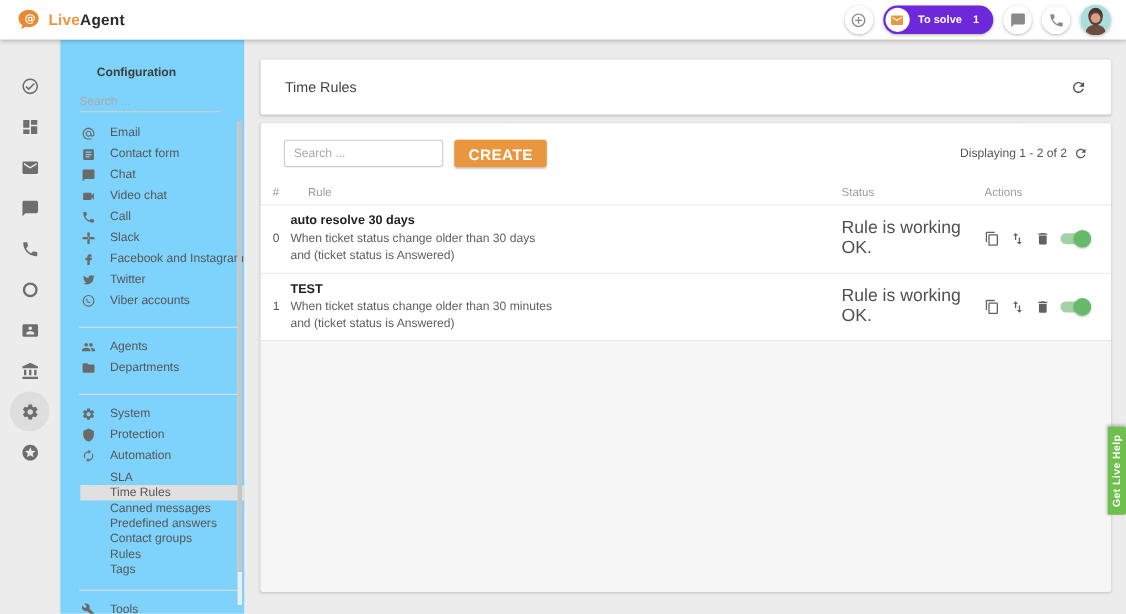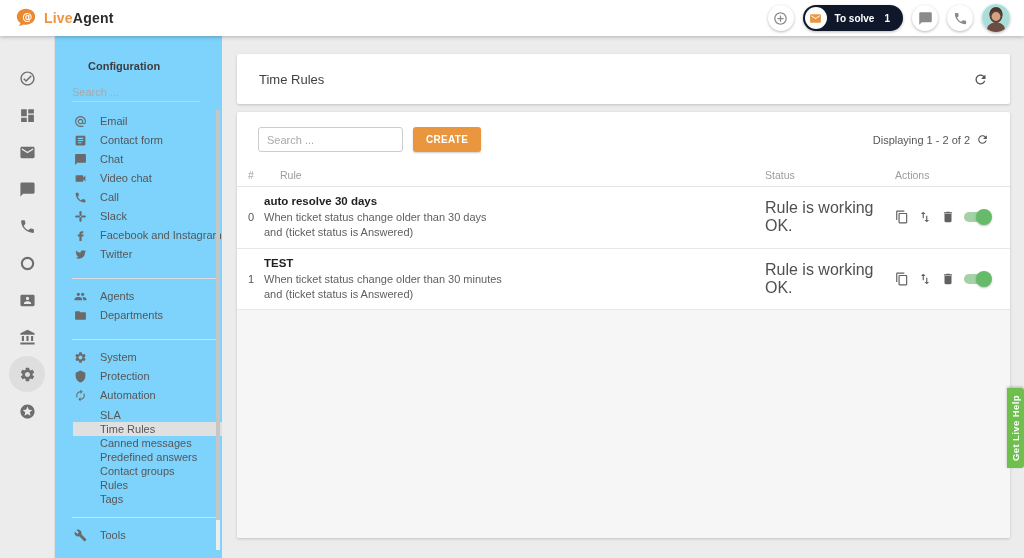--- a/index.html
+++ b/index.html
@@ -11,21 +11,21 @@
             padding:0 14px; box-shadow:0 1px 4px rgba(0,0,0,.25); position:relative; z-index:20; }
   .logo { display:flex; align-items:center; gap:6px; }
   .logo svg { width:24px; height:22px; }
   .brand { font-size:14px; font-weight:bold; letter-spacing:.2px; }
   .brand .live { color:#f0953f; }
   .brand .agent { color:#2b2b2b; }
   .topbar-right { margin-left:auto; display:flex; align-items:center; gap:9px; }
   .circle-btn { width:26px; height:26px; border-radius:50%; background:#fff;
                 box-shadow:0 1px 3px rgba(0,0,0,.28); display:flex; align-items:center; justify-content:center; }
   .circle-btn svg { width:15px; height:15px; fill:#8a8a8a; }
-  .tosolve { height:26px; border-radius:13px; background:#0f172a; color:#fff;
+  .tosolve { height:26px; border-radius:13px; background:#6d28d9; color:#fff;
              display:flex; align-items:center; padding:0 13px 0 2px; gap:8px;
              box-shadow:0 1px 3px rgba(0,0,0,.28); cursor:pointer; }
   .tosolve .bubble { width:22px; height:22px; border-radius:50%; background:#fff;
                      display:flex; align-items:center; justify-content:center; }
   .tosolve .bubble svg { width:13px; height:13px; fill:#ea963e; }
   .tosolve .lbl { font-size:10px; font-weight:bold; }
   .tosolve .cnt { font-size:10px; font-weight:bold; margin-left:2px; }
   .avatar { width:28px; height:28px; border-radius:50%; overflow:hidden;
             box-shadow:0 1px 3px rgba(0,0,0,.3); }
   .avatar svg { width:28px; height:28px; display:block; }
@@ -68,21 +68,21 @@
   .refresh-btn { margin-left:auto; display:flex; cursor:pointer; }
   .refresh-btn svg { width:15px; height:15px; fill:#555; }
 
   .content-card { height:426px; display:flex; flex-direction:column; }
   .toolbar { display:flex; align-items:center; padding:15px 21px 11px 21px; }
   .search-box { width:145px; height:25px; border:1px solid #ccc; border-radius:3px;
                 font-size:11px; padding:0 8px; color:#555; outline:none;
                 font-family:"Liberation Sans", sans-serif; }
   .search-box::placeholder { color:#a9a9a9; }
   .create-btn { margin-left:10px; height:25px; padding:0 13px; background:#ea963e; border:none;
-                border-radius:3px; color:#fff; font-size:10px; font-weight:bold; letter-spacing:.3px;
+                border-radius:3px; color:#fff; font-size:14px; font-weight:bold; letter-spacing:.3px;
                 cursor:pointer; box-shadow:0 1px 2px rgba(0,0,0,.2);
                 font-family:"Liberation Sans", sans-serif;text-align:right; }
   .displaying { margin-left:auto; display:flex; align-items:center; gap:6px;
                 font-size:11px; color:#555; }
   .displaying svg { width:13px; height:13px; fill:#555; cursor:pointer; }
 
   .grid-row { display:grid; grid-template-columns:16px 1fr 130px 95px; padding:0 20px 0 11px;
               align-items:center; }
   .thead { height:24px; border-bottom:1px solid #e4e4e4; color:#9c9c9c; font-size:10.5px; }
   .thead .h-rule { padding-left:16px; }
@@ -261,20 +261,27 @@
             <path d="M14 8h3V4h-3c-2.21 0-4 1.79-4 4v2H7v4h3v8h4v-8h3l1-4h-4V8.5c0-.28.22-.5.5-.5z"></path>
           </svg>
         <span>Facebook and Instagram</span>
       </div>
       <div class="nav-item">
         <svg viewBox="0 0 24 24">
             <path d="M22 5.9c-.7.3-1.5.5-2.3.6.8-.5 1.4-1.3 1.7-2.2-.8.5-1.6.8-2.5 1C18.2 4.5 17.1 4 16 4c-2.2 0-4 1.8-4 4 0 .3 0 .6.1.9-3.3-.2-6.3-1.8-8.2-4.2-.3.6-.5 1.3-.5 2 0 1.4.7 2.6 1.8 3.3-.7 0-1.3-.2-1.8-.5v.1c0 1.9 1.4 3.5 3.2 3.9-.3.1-.7.1-1 .1-.3 0-.5 0-.8-.1.5 1.6 2 2.8 3.7 2.8-1.4 1.1-3.1 1.7-5 1.7H3c1.8 1.1 3.9 1.8 6.1 1.8 7.3 0 11.3-6.1 11.3-11.3v-.5c.8-.6 1.5-1.3 2-2.1z"></path>
           </svg>
         <span>Twitter</span>
       </div>
+      <div class="nav-item">
+        <svg viewBox="0 0 24 24">
+            <circle cx="12" cy="12" r="9" fill="none" stroke="#6a6a6a" stroke-width="2"></circle>
+            <path d="M9 8l1.5 2-1 1c.6 1.2 1.8 2.4 3 3l1-1 2 1.5c-.5 1-1.5 1.5-2.5 1.2-2.5-.7-4.5-2.7-5.2-5.2-.3-1 .2-2 1.2-2.5z"></path>
+          </svg>
+        <span>Viber accounts</span>
+      </div>
 
       <div class="sb-divider"></div>
 
       <div class="nav-item">
         <svg viewBox="0 0 24 24">
             <path d="M16 11c1.66 0 2.99-1.34 2.99-3S17.66 5 16 5s-3 1.34-3 3 1.34 3 3 3zm-8 0c1.66 0 2.99-1.34 2.99-3S9.66 5 8 5 5 6.34 5 8s1.34 3 3 3zm0 2c-2.33 0-7 1.17-7 3.5V19h14v-2.5c0-2.33-4.67-3.5-7-3.5zm8 0c-.29 0-.62.02-.97.05 1.16.84 1.97 1.97 1.97 3.45V19h6v-2.5c0-2.33-4.67-3.5-7-3.5z"></path>
           </svg>
         <span>Agents</span>
       </div>
       <div class="nav-item">

